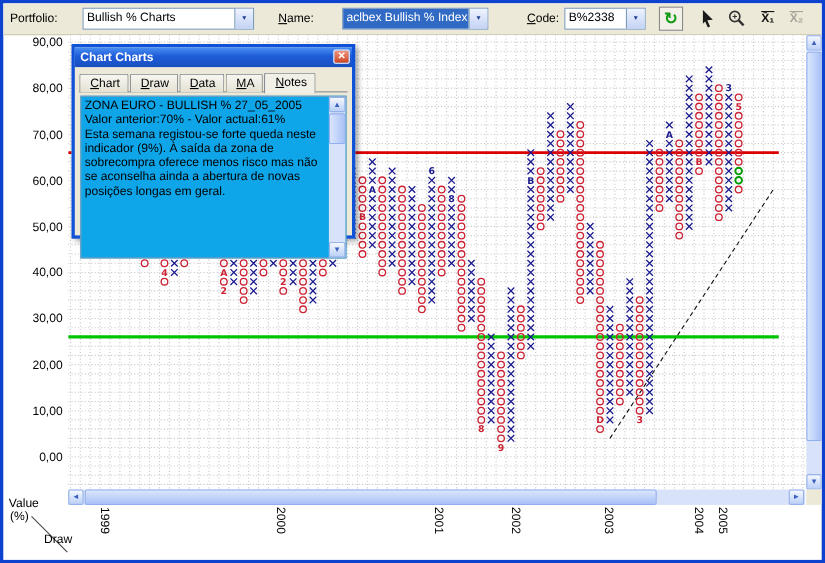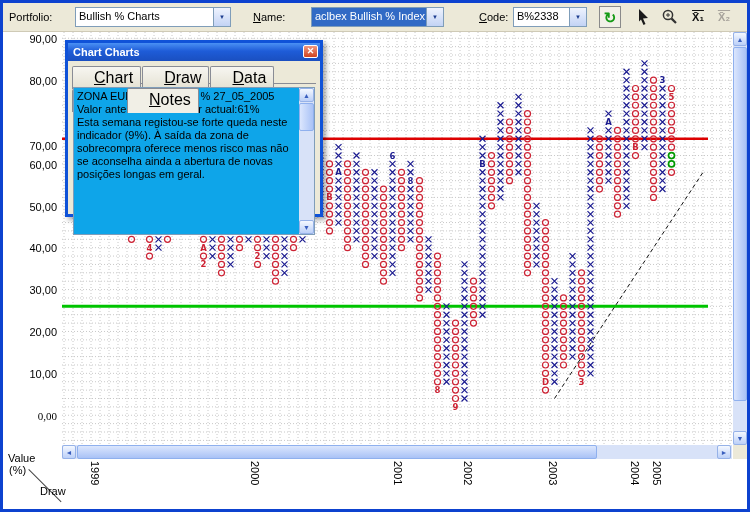--- a/index.html
+++ b/index.html
@@ -45,21 +45,21 @@
   .sb-corner{position:absolute;left:730px;top:442px;width:14px;height:14px;background:#ECE9D8;}
   
   .toolbox{position:absolute;left:62px;top:37px;width:258px;height:177px;box-sizing:border-box;
     border:3px solid #0f52d8;background:#ECE9D8;box-shadow:3px 3px 5px rgba(0,0,0,.35);z-index:5;}
   .tb-title{position:relative;height:18px;background:linear-gradient(180deg,#4a90f4,#1e5cd8 45%,#1a4fc0);
     color:#fff;font-size:11px;font-weight:bold;line-height:18px;padding-left:5px;}
   .tb-close{position:absolute;right:2px;top:2px;width:15px;height:13px;border:1px solid #fff;
     border-radius:2px;background:linear-gradient(#f09880,#d1431f);color:#fff;font-size:9px;
     line-height:11px;text-align:center;box-sizing:border-box;}
   .tb-tabs{position:relative;margin:4px 4px 0 4px;border-bottom:1px solid #898c95;height:18px;}
-  .tab{display:inline-block;padding:2px 7px 2px 21px;font-size:16px;color:#000;
+  .tab{display:inline-block;padding:2px 7px 2px 9px;font-size:11px;color:#000;
     border:1px solid #898c95;border-bottom:none;border-radius:2px 2px 0 0;
     background:linear-gradient(#f7f6f1,#e4e1d2);margin-right:1px;position:relative;top:1px;}
   .tab.active{background:#f1efe6;top:0;padding-bottom:4px;z-index:2;}
   .tb-notes{position:absolute;left:5px;top:44px;width:242px;height:148px;background:#0ea5e9;
     border:1px solid #7F9DB9;box-sizing:border-box;}
   .notes-text{position:absolute;left:0;top:0;right:16px;bottom:0;padding:2px 3px;
     font-size:11px;line-height:13px;color:#000;white-space:pre-line;overflow:hidden;}
   .notes-sb{position:absolute;right:0;top:0;width:15px;bottom:0;background:#d8e2f8;}
 </style>
 </head>
@@ -103,28 +103,28 @@
       <span class="xtool">X̄₁</span>
     </div>
     <div class="tbtn" style="left:710px;">
       <span class="xtool disabled">X̄₂</span>
     </div>
   </div>
 
   <div class="yaxis" id="yaxis">
       <div class="ytick" style="top: 16.999px;">90,00</div>
       <div class="ytick" style="top: 58.888px;">80,00</div>
-      <div class="ytick" style="top: 100.777px; margin-top: 23px;">70,00</div>
+      <div class="ytick" style="top: 100.777px;">70,00</div>
       <div class="ytick" style="top: 142.666px;">60,00</div>
       <div class="ytick" style="top: 184.555px;">50,00</div>
       <div class="ytick" style="top: 226.444px;">40,00</div>
       <div class="ytick" style="top: 268.333px;">30,00</div>
       <div class="ytick" style="top: 310.222px;">20,00</div>
       <div class="ytick" style="top: 352.111px;">10,00</div>
-      <div class="ytick" style="top: 394px; font-family: Liberation Serif, serif;">0,00</div>
+      <div class="ytick" style="top: 394px;">0,00</div>
     </div>
 
   <div class="plot">
     <svg id="pfsvg" width="670" height="413" viewBox="0 0 670 413">
         <line x1="2" y1="0" x2="2" y2="413" stroke="#c8c8c8" stroke-width="1" stroke-dasharray="1 2"></line>
         <line x1="11" y1="0" x2="11" y2="413" stroke="#c8c8c8" stroke-width="1" stroke-dasharray="1 2"></line>
         <line x1="20" y1="0" x2="20" y2="413" stroke="#c8c8c8" stroke-width="1" stroke-dasharray="1 2"></line>
         <line x1="29" y1="0" x2="29" y2="413" stroke="#c8c8c8" stroke-width="1" stroke-dasharray="1 2"></line>
         <line x1="38" y1="0" x2="38" y2="413" stroke="#c8c8c8" stroke-width="1" stroke-dasharray="1 2"></line>
         <line x1="47" y1="0" x2="47" y2="413" stroke="#c8c8c8" stroke-width="1" stroke-dasharray="1 2"></line>

